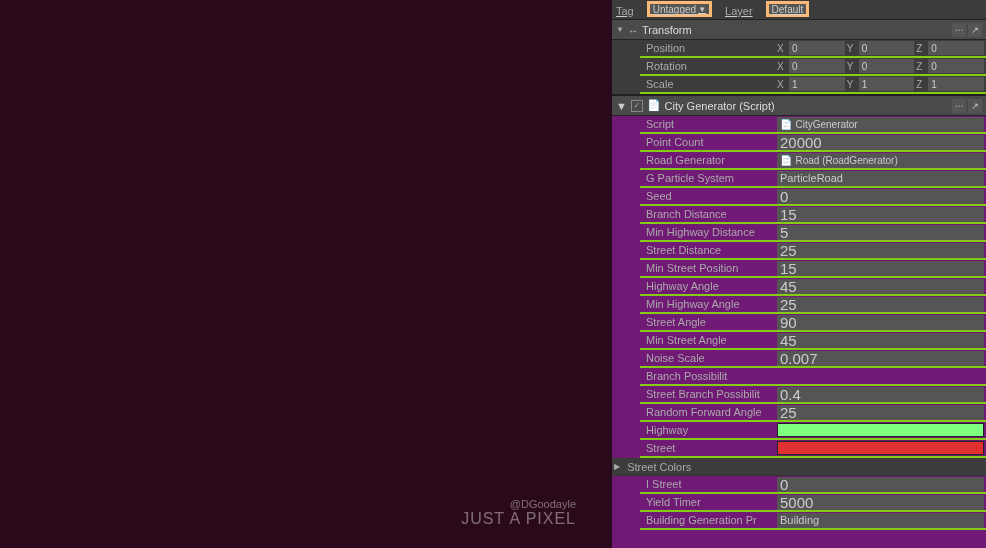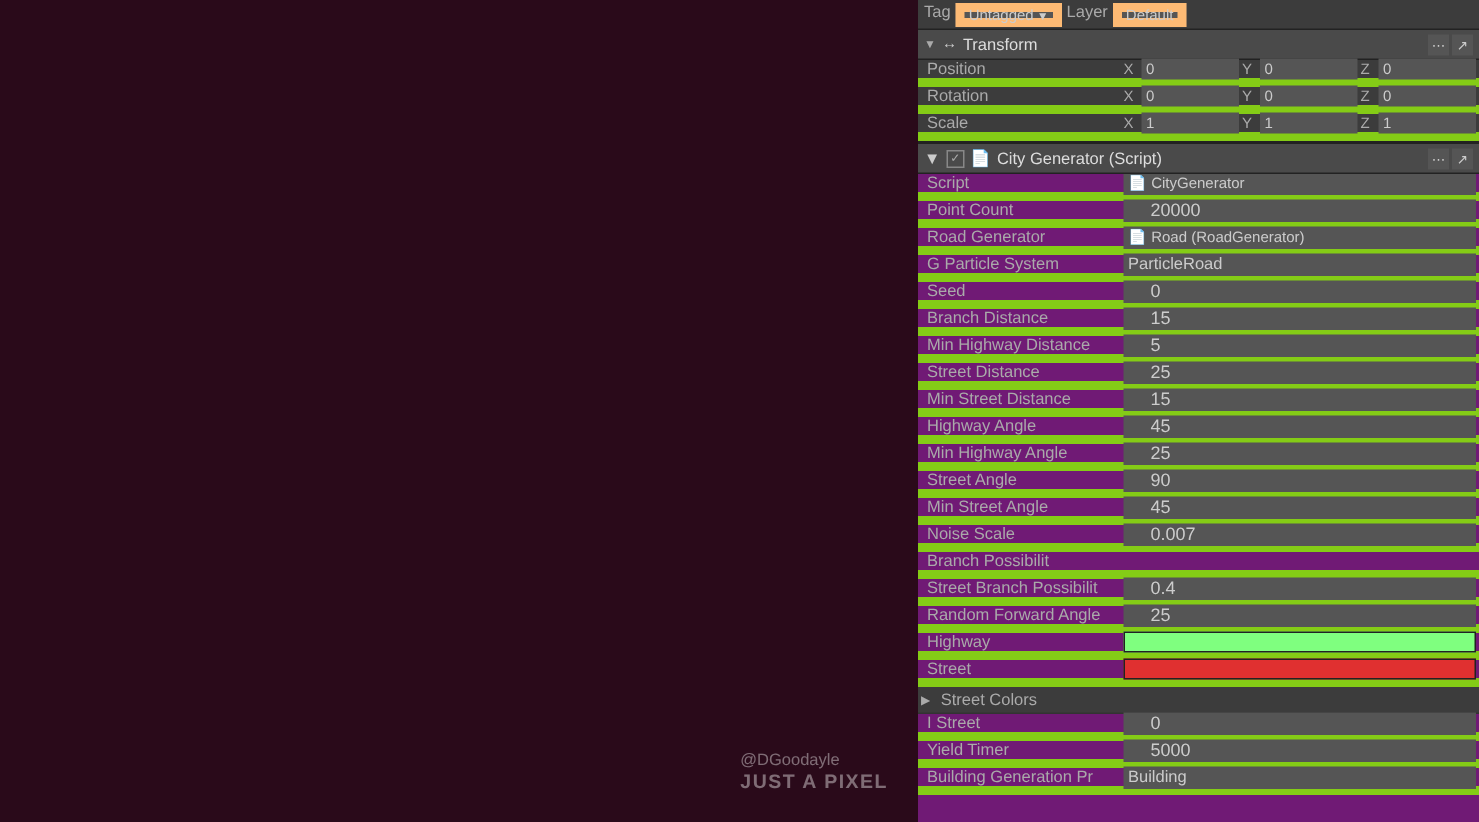--- a/index.html
+++ b/index.html
@@ -17,61 +17,63 @@
     .left-panel {
       width: 612px;
       height: 548px;
       background: #2a0a1a;
       position: relative;
     }
 
     .watermark {
       position: absolute;
       bottom: 20px;
-      right: 20px;
+      right: 36px;
+      text-align: right;
       color: rgba(255,255,255,0.4);
     }
 
     .watermark .handle {
       font-size: 11px;
     }
 
     .watermark .tagline {
-      font-size: 13px;
-      font-weight: bold;
+      font-size: 16px;
+      font-weight: normal;
       letter-spacing: 1px;
     }
 
     .right-panel {
       width: 374px;
       height: 548px;
       background: #3c3c3c;
       display: flex;
       flex-direction: column;
       overflow: hidden;
     }
 
     .tag-layer-bar {
       display: flex;
-      align-items: flex-start;
+      align-items: flex-end;
       background: #3c3c3c;
       padding: 2px 4px;
       border-bottom: 1px solid #222;
-      gap: 3px;
+      gap: 13px;
       height: 20px;
+      text-decoration: underline;
     }
 
     .tag-label, .layer-label {
       color: #aaa;
       font-size: 11px;
     }
 
     .tag-dropdown, .layer-dropdown {
       background: #555;
-      border: 6px solid #fdba74;
+      border: 3px solid #fdba74;
       color: #ccc;
       font-size: 10px;
       padding: 1px 3px;
       height: 16px;
       display: flex;
       align-items: center;
       gap: 2px;
       cursor: pointer;
     }
 
@@ -124,23 +126,24 @@
 
     .properties-list {
       flex: 1;
       overflow-y: auto;
       background: #701a75;
     }
 
     .prop-row {
       display: flex;
       align-items: center;
-      border-bottom: 6px solid #84cc16;
+      border-bottom: 2px solid #84cc16;
       height: 18px;
       padding: 0 2px;
+      margin-left: 28px;
     }
 
     .prop-row.transform-row {
       background: #3c3c3c;
     }
 
     .prop-label {
       width: 135px;
       min-width: 135px;
       color: #aaa;
@@ -172,23 +175,23 @@
       width: 55px;
       padding: 0 3px;
       flex: 1;
     }
 
     .prop-value {
       flex: 1;
       background: #555;
       border: none;
       color: #ccc;
-      font-size: 12px;
+      font-size: 15px;
       height: 15px;
-      padding: 0 18px;
+      padding: 0 3px;
     }
 
     .prop-value-text {
       flex: 1;
       color: #ccc;
       font-size: 11px;
       padding: 0 3px;
       background: #555;
       height: 15px;
       display: flex;
@@ -399,21 +402,21 @@
       <span class="prop-label">Min Highway Distance</span>
       <input class="prop-value" type="text" value="5" style="">
     </div>
 
     <div class="prop-row">
       <span class="prop-label">Street Distance</span>
       <input class="prop-value" type="text" value="25" style="">
     </div>
 
     <div class="prop-row">
-      <span class="prop-label">Min Street Distance</span>
+      <span class="prop-label">Min Street Position</span>
       <input class="prop-value" type="text" value="15" style="">
     </div>
 
     <div class="prop-row">
       <span class="prop-label">Highway Angle</span>
       <input class="prop-value" type="text" value="45" style="">
     </div>
 
     <div class="prop-row">
       <span class="prop-label">Min Highway Angle</span>

